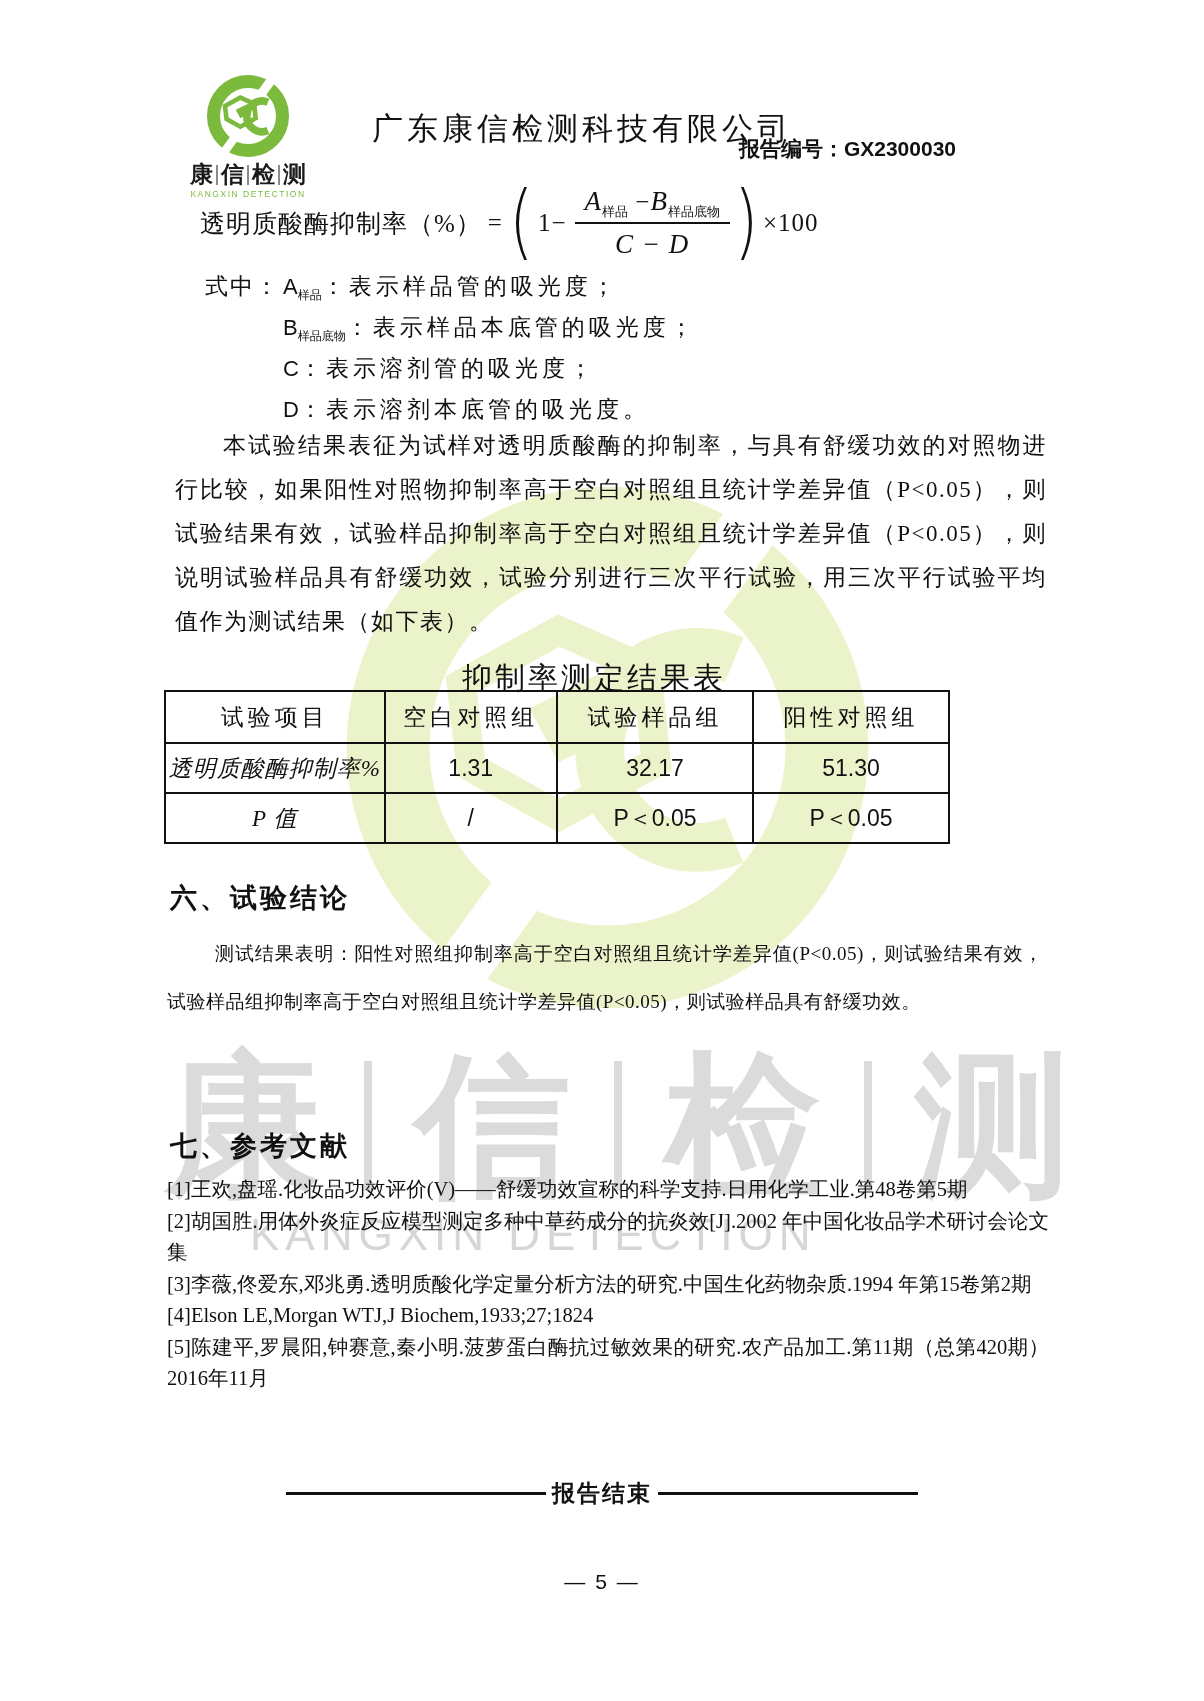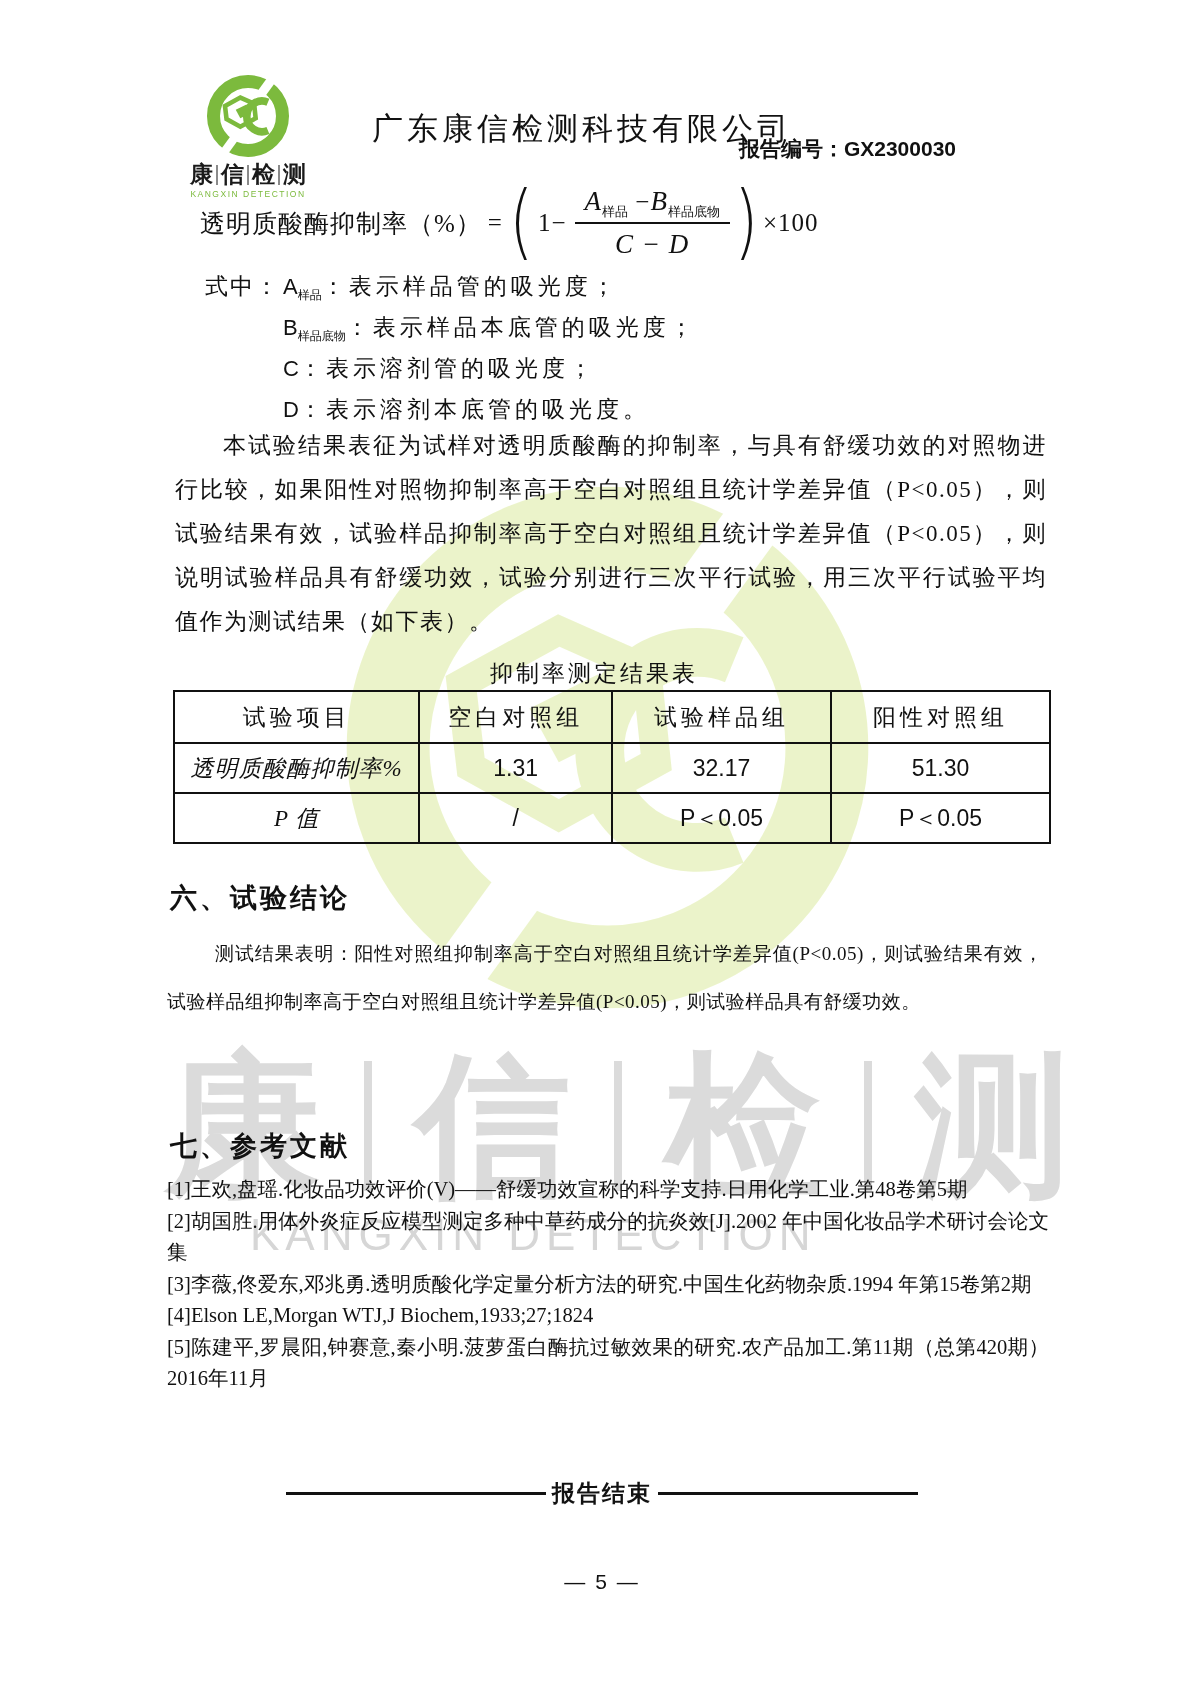--- a/index.html
+++ b/index.html
@@ -41,22 +41,22 @@
 
   
   .para1{position:absolute;left:167px;top:424px;width:872px;font-size:23px;line-height:44px;
          text-align:justify;text-indent:48px;letter-spacing:1.5px;margin-left:8px;}
   .h6{position:absolute;left:170px;top:880px;font-size:27px;font-weight:bold;letter-spacing:3px;}
   .para2{position:absolute;left:167px;top:930px;width:876px;font-size:19px;line-height:48px;
          text-align:justify;text-indent:48px;letter-spacing:.5px;}
   .h7{position:absolute;left:170px;top:1128px;font-size:27px;font-weight:bold;letter-spacing:3px;}
 
   
-  .tbl-title{position:absolute;left:0;right:16px;top:658px;text-align:center;font-size:23px;letter-spacing:3px;}
-  table.results{position:absolute;left:164px;top:690px;width:878px;border-collapse:collapse;table-layout:fixed;margin-left:9px;}
+  .tbl-title{position:absolute;left:0;right:16px;top:658px;text-align:center;font-size:30px;letter-spacing:3px;}
+  table.results{position:absolute;left:164px;top:690px;width:786px;border-collapse:collapse;table-layout:fixed;}
   table.results th,table.results td{border:2px solid #111;text-align:center;padding:0;}
   table.results th{height:52px;font-size:23px;font-weight:normal;letter-spacing:4px;}
   table.results td{height:50px;font-size:23px;font-family:"Liberation Sans",sans-serif;}
   table.results td.slant{font-family:"Liberation Serif",serif;font-style:italic;letter-spacing:1px;}
   .c0{width:28%;} .c1{width:22%;} .c2{width:25%;} .c3{width:25%;}
 
   
   .refs{position:absolute;left:167px;top:1174px;width:882px;font-size:20.5px;line-height:31.5px;text-align:justify;}
 
   

